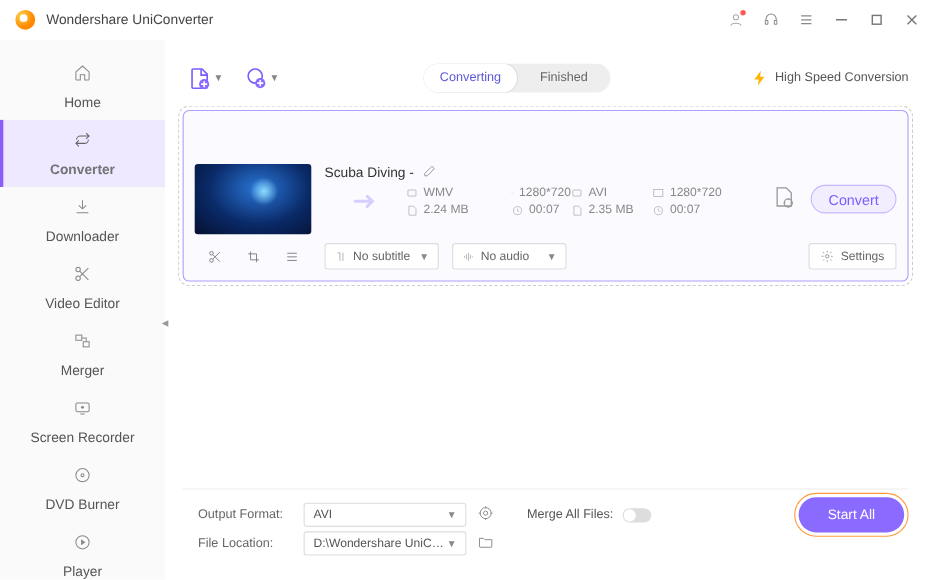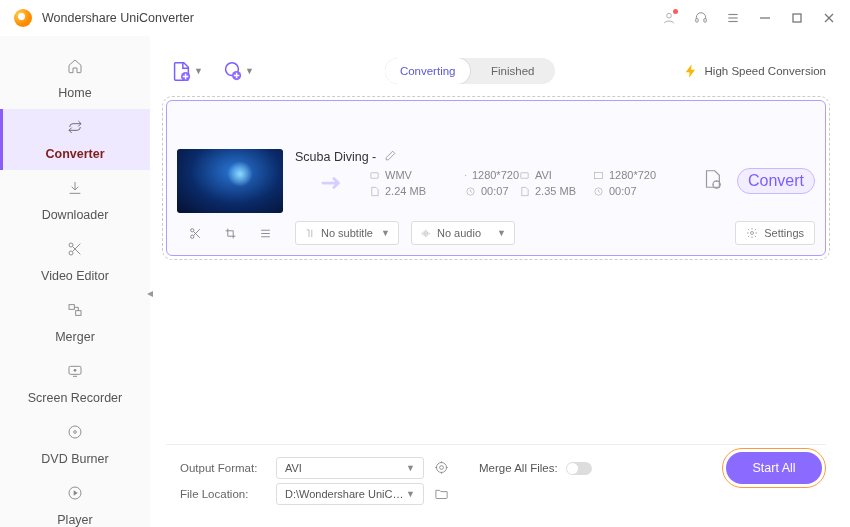--- a/index.html
+++ b/index.html
@@ -9,21 +9,21 @@
 .app-logo::after{content:"";position:absolute;width:7px;height:7px;border-radius:50%;background:#fff;left:4px;top:4px;}
 .app-title { font-size: 12.5px; color: #444; }
 .titlebar-right { margin-left: auto; display: flex; align-items: center; gap: 18px; color: #888; }
 .tb-icon { width: 14px; height: 14px; display:flex; align-items:center; justify-content:center; cursor:pointer; position:relative;}
 .win-icon svg{width:12px;height:12px;stroke:#777;stroke-width:1.3;fill:none;}
 .red-dot::after{content:"";position:absolute;width:5px;height:5px;background:#ff5b5b;border-radius:50%;top:-2px;right:-2px;}
 
 .body-row { display: flex; height: calc(100% - 36px); }
 .sidebar { width: 168px; background: #fafafa; display:flex; flex-direction:column; padding-top: 12px; position:relative;}
 .sb-item { display: flex; align-items: center; gap: 12px; padding: 9.5px 18px; font-size: 12.5px; color: #555; cursor:pointer;flex-direction:column; }
-.sb-item.active { background: #eee9ff; color: #7f1d1d; font-weight: 600; border-left: 3px solid #8b5cf6; padding-left:15px;}
+.sb-item.active { background: #eee9ff; color: #737373; font-weight: 600; border-left: 3px solid #8b5cf6; padding-left:15px;}
 .sb-ico { width: 16px; height: 16px; display:flex; align-items:center; justify-content:center; }
 .sb-ico svg { width:16px; height:16px; stroke:#888; stroke-width:1.4; fill:none; }
 .sb-item.active .sb-ico svg{stroke:#666;}
 .sb-footer { margin-top:auto; display:flex; gap:18px; padding:14px 18px; }
 .sb-footer .sb-ico svg{width:15px;height:15px;}
 .collapse-handle{position:absolute;right:-6px;top:245px;width:12px;height:24px;cursor:pointer;display:flex;align-items:center;justify-content:center;color:#999;font-size:12px;}
 
 .main { flex:1; display:flex; flex-direction:column; background:#fff; padding: 8px 16px 0 16px; border-radius:10px; margin:6px 8px 8px 0;}
 .toolbar { display:flex; align-items:center; height:42px; gap:10px;}
 .tool-btn { display:flex; align-items:center; gap:2px; cursor:pointer; padding:4px;}
@@ -42,21 +42,21 @@
 .fc-mid{flex:1;}
 .fc-title-row{display:flex;align-items:center;gap:8px;font-size:12.5px;color:#333;margin-bottom:4px;}
 .edit-ico svg{width:13px;height:13px;stroke:#888;fill:none;stroke-width:1.4;}
 .meta-grid{display:grid;grid-template-columns:74px 96px 54px 74px 96px;row-gap:4px;align-items:center;font-size:11px;color:#888;}
 .meta{display:flex;align-items:center;gap:5px;}
 .meta svg{width:11px;height:11px;stroke:#aaa;fill:none;stroke-width:1.4;}
 .arrow-cell{display:flex;align-items:center;justify-content:center;}
 .arrow-cell svg{width:22px;height:16px;}
 .fc-right{display:flex;align-items:center;gap:14px;}
 .gear-doc svg{width:22px;height:22px;stroke:#999;fill:none;stroke-width:1.3;}
-.convert-btn{border:1px solid #c8b8ff;color:#7b5cff;background:#f3eeff;border-radius:15px;width:78px;height:26px;font-size:16px;cursor:pointer;}
+.convert-btn{border:1px solid #c8b8ff;color:#7b5cff;background:#f3eeff;border-radius:15px;width:78px;height:26px;font-size:13px;cursor:pointer;}
 
 .fc-row2{display:flex;align-items:center;gap:12px;margin-top:8px;}
 .mini-tools{display:flex;gap:22px;width:106px;justify-content:center;}
 .mini-tools svg{width:13px;height:13px;stroke:#777;fill:none;stroke-width:1.5;cursor:pointer;}
 .dd{display:flex;align-items:center;gap:6px;border:1px solid #ddd;border-radius:3px;height:24px;padding:0 8px;font-size:11px;color:#666;cursor:pointer;background:#fff;}
 .dd .chev{margin-left:auto;}
 .dd svg{width:11px;height:11px;stroke:#999;stroke-width:1.4;fill:none;}
 .settings-btn{margin-left:auto;display:flex;align-items:center;gap:6px;border:1px solid #ddd;border-radius:3px;height:24px;padding:0 10px;font-size:11px;color:#666;cursor:pointer;background:#fff;}
 
 .spacer{flex:1;}

